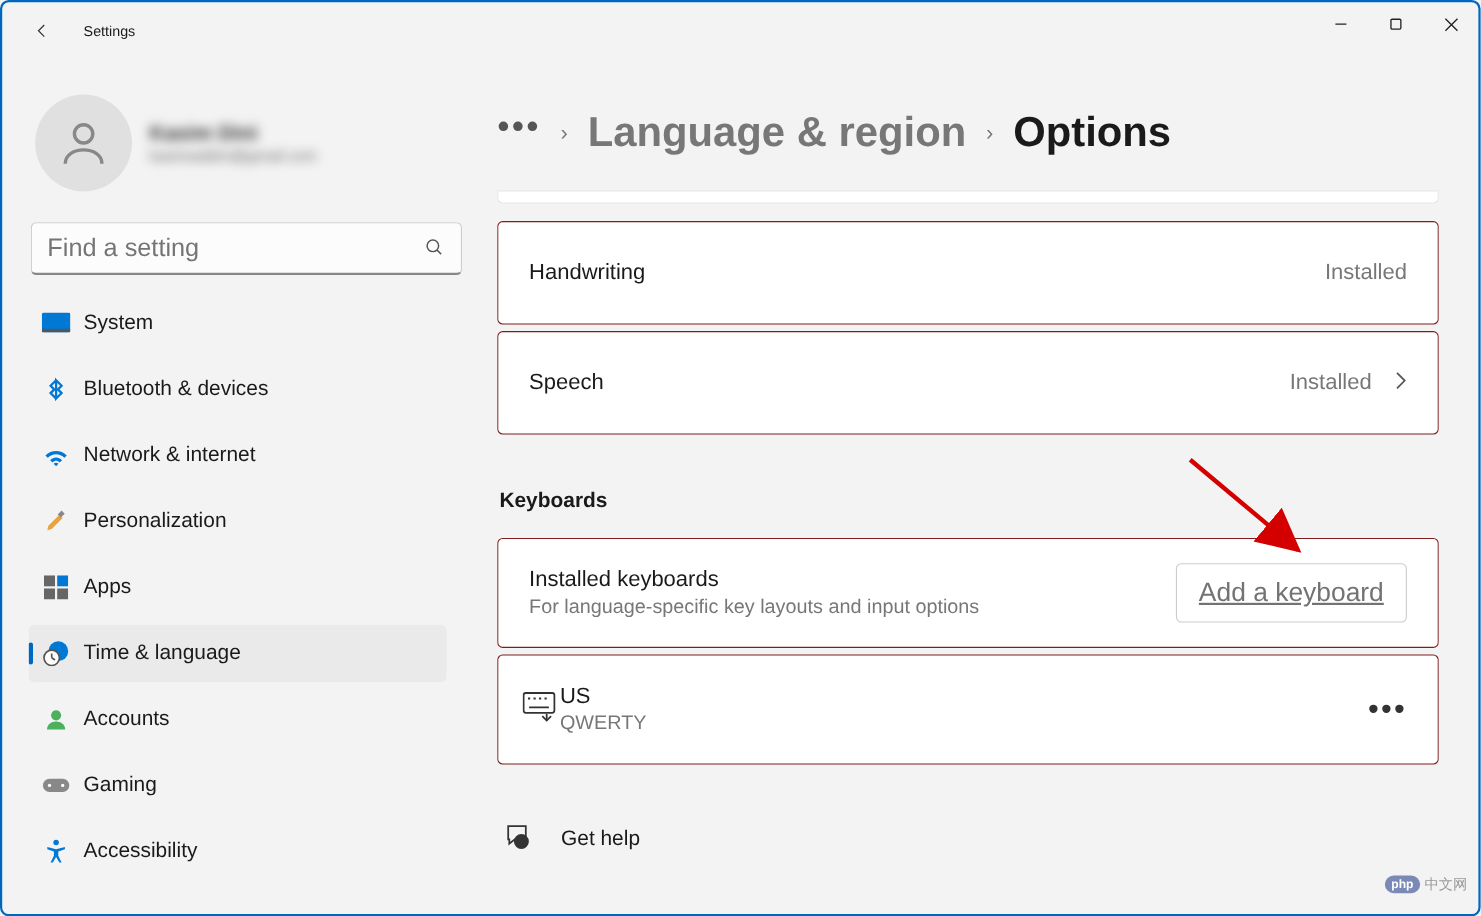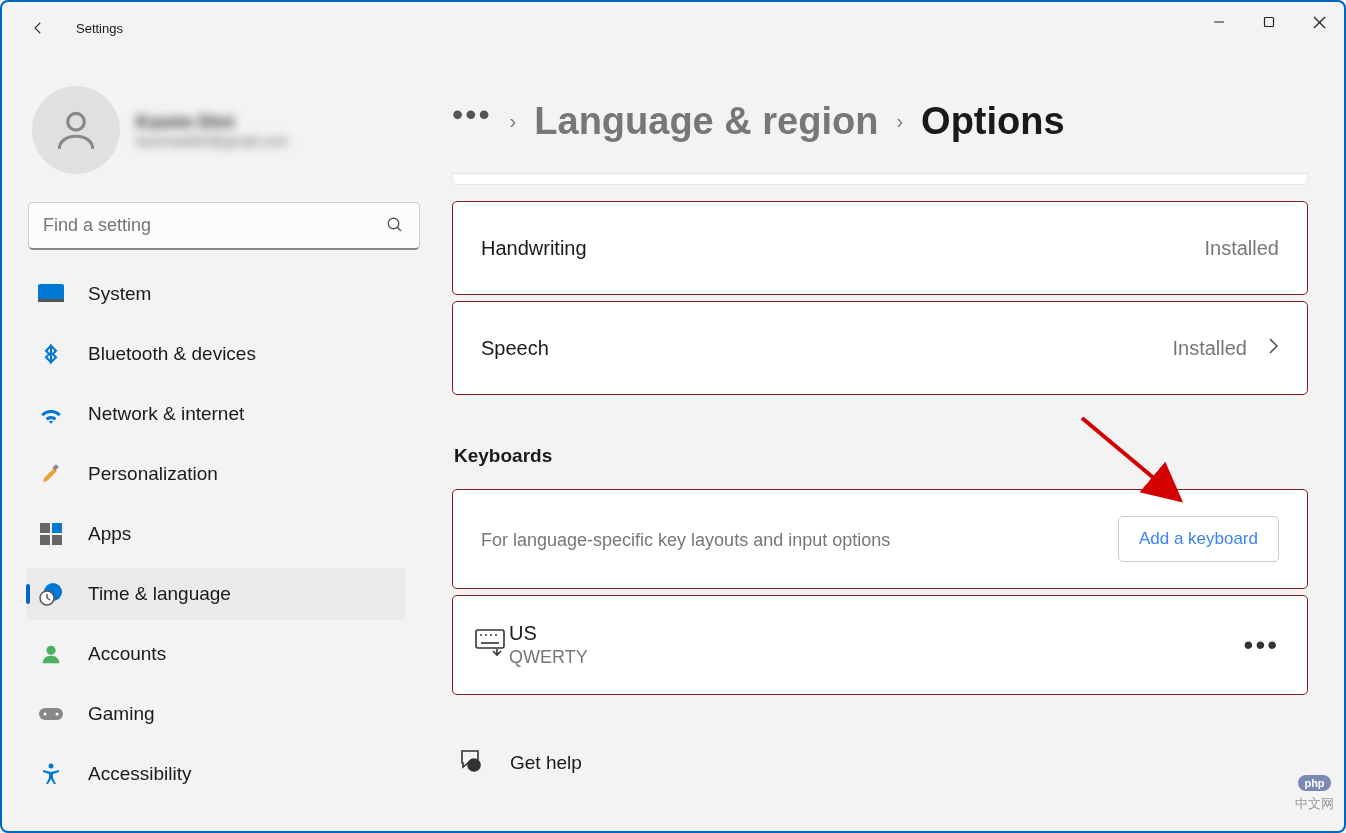--- a/index.html
+++ b/index.html
@@ -33,30 +33,30 @@
     
     .profile { display:flex; align-items:center; gap:16px; margin: 32px 0 28px 6px; }
     .avatar { width:88px; height:88px; border-radius:50%; background:#e0e0e0; display:flex; align-items:center; justify-content:center; }
     .profile-text .name { font-size:19px; font-weight:600; color:#333; filter: blur(5px); }
     .profile-text .email { font-size:14px; color:#666; filter: blur(5px); }
 
     
     .search-wrap { position:relative; margin:0 2px 18px 2px; }
     .search {
       width:100%; height:48px; border:1px solid #ccc; border-bottom:2px solid #888;
-      border-radius:5px; padding:0 44px 0 14px; font-size:18px; background:#fcfcfc;
+      border-radius:5px; padding:0 44px 0 14px; font-size:23px; background:#fcfcfc;
     }
     .search-icon { position:absolute; right:16px; top:14px; }
 
     
     .nav { margin-top:12px; padding-right: 16px; height: 540px; overflow-y:auto; }
     .nav::-webkit-scrollbar { width:4px; }
     .nav::-webkit-scrollbar-thumb { background:#aaa; border-radius:2px; }
     .nav-item {
-      display:flex; align-items:center; gap:24px; height:52px; padding:0 12px;
+      display:flex; align-items:center; gap:12px; height:52px; padding:0 12px;
       border-radius:5px; font-size:19px; color:#1a1a1a; position:relative;
       margin-bottom:8px;
     }
     .nav-item.active { background:#eaeaea; }
     .nav-item.active::before {
       content:''; position:absolute; left:0; top:16px; width:3.5px; height:20px;
       background:#0067c0; border-radius:2px;
     }
     .nav-icon { width:26px; height:26px; display:flex; align-items:center; justify-content:center; font-size:20px; }
 
@@ -80,35 +80,35 @@
     }
     .card .title { font-size:20px; color:#1a1a1a; }
     .card .sub { font-size:18px; color:#777; margin-top:2px; }
     .card .right { display:flex; align-items:center; gap:20px; }
     .card .status { font-size:20px; color:#777; }
 
     .section-header { font-size:19px; font-weight:700; color:#1a1a1a; margin:50px 0 22px 2px; }
 
     .add-btn {
       border:1px solid #ccc; background:#fff; border-radius:5px;
-      padding:12px 20px; font-size:17px; color:#3b82f6; cursor:pointer;
+      padding:12px 20px; font-size:24px; color:#737373; cursor:pointer;text-decoration:underline;
     }
 
     .kb-card { min-height:100px; padding-left:22px; }
     .kb-left { display:flex; align-items:center; }
     .more-dots { font-size:28px; color:#333; letter-spacing:2px; line-height:1; }
 
     
     .help-row { display:flex; align-items:center; gap:26px; margin-top:52px; font-size:19px; color:#1a1a1a; padding-left:6px; }
 
     
     .arrow-annotation { position:absolute; left:1070px; top:408px; pointer-events:none; }
 
     
-    .watermark { position:absolute; right:10px; bottom:18px; display:flex; align-items:center; gap:4px; font-size:13px; color:#999;flex-direction:column; }
+    .watermark { position:absolute; right:10px; bottom:18px; display:flex; align-items:center; gap:4px; font-size:13px; color:#999; }
     .watermark .php { background:#7a8ab5; color:#fff; padding:2px 6px; border-radius:10px; font-weight:bold; font-size:11px; }
   </style>
 </head>
 <body>
 
 <div class="titlebar">
   <div class="back">
     <svg width="18" height="18" viewBox="0 0 24 24" fill="none" stroke="#333" stroke-width="1.5">
         <path d="M15 5l-7 7 7 7"></path>
       </svg>
@@ -274,20 +274,21 @@
           <span><svg width="12" height="20" viewBox="0 0 12 20" fill="none" stroke="#555" stroke-width="1.6">
                 <path d="M3 3l7 7-7 7"></path>
               </svg></span>
         </div>
       </div>
 
       <div class="section-header">Keyboards</div>
 
       <div class="card" style="min-height:100px;">
         <div>
+          <div class="title">Installed keyboards</div>
           <div class="sub">For language-specific key layouts and input options</div>
         </div>
         <button class="add-btn">Add a keyboard</button>
       </div>
 
       <div class="card kb-card">
         <div class="kb-left">
           <span>
             <svg width="34" height="28" viewBox="0 0 34 28" fill="none" stroke="#333" stroke-width="1.6">
               <rect x="1" y="1" width="28" height="18" rx="2"></rect>

